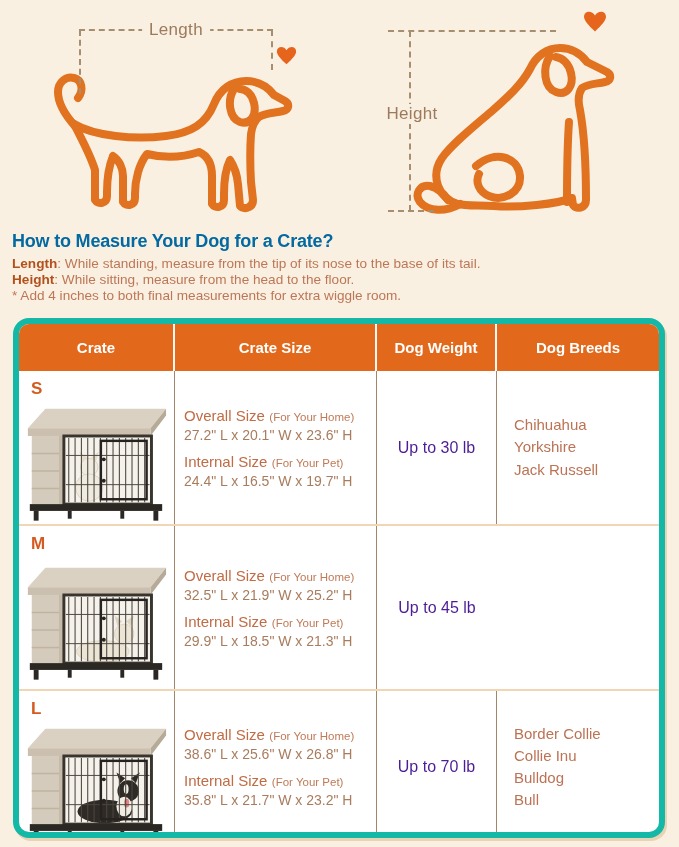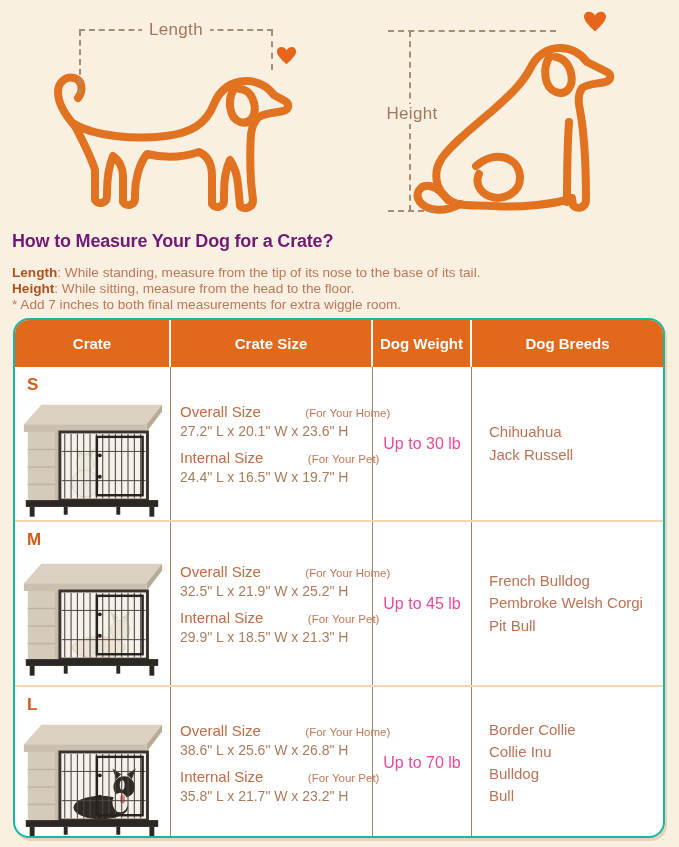--- a/index.html
+++ b/index.html
@@ -20,66 +20,66 @@
   .measure-label {
     position:absolute; font-size:17px; color:#9c7a5c;
     background:#faf0e2; padding:0 7px; transform:translateX(-50%);
     letter-spacing:.3px; white-space:nowrap;
   }
   .heart { position:absolute; }
 
   
   .instructions { position:absolute; left:12px; top:231px; width:660px; }
   .instr-title {
-    font-size:18px; font-weight:700; color:#701a75;
-    letter-spacing:-.2px; margin-bottom:13px;
+    font-size:18px; font-weight:700; color:#0369a1;
+    letter-spacing:-.2px; margin-bottom:4px;
   }
   .instr-line { font-size:13.6px; color:#bd7656; line-height:15.8px; }
   .instr-line b { color:#b2511d; font-weight:700; }
 
   
   .size-table {
     position:absolute; left:13px; top:318px; width:652px; height:520px;
-    background:#ffffff; border:2px solid #14b8a6; border-radius:16px;
+    background:#ffffff; border:6px solid #14b8a6; border-radius:16px;
     overflow:hidden; box-shadow:2px 3px 0 #e9d3b5;
   }
   .thead { display:flex; height:47px; background:#e2691b; }
   .th {
     display:flex; align-items:center; justify-content:center;
     color:#ffffff; font-weight:700; font-size:15px;
     border-right:2px solid rgba(255,255,255,.95);
   }
   .th:last-child { border-right:none; }
   .trow { display:flex; border-bottom:2px solid #f2d6b3; position:relative; }
   .trow:last-child { border-bottom:none; }
   .cell { border-right:1.5px solid #a3866a; position:relative; }
   .cell:last-child { border-right:none; }
-  .c1 { width:156px; } .c2 { width:202px; } .c3 { width:99px; } .c4 { flex:1; }
+  .c1 { width:156px; } .c2 { width:202px; } .c3 { width:120px; } .c4 { flex:1; }
   .row-s { height:155px; } .row-m { height:165px; } .row-l { height:152px; }
 
   .size-letter {
     position:absolute; left:12px; top:8px;
     font-size:17px; font-weight:600; color:#d45a1e;
   }
   .crate-img { position:absolute; left:4px; top:28px; width:146px; }
 
   .size-cell {
     display:flex; flex-direction:column; justify-content:center;
     padding-left:9px;
   }
   .sz-group { white-space:nowrap; }
   .sz-group + .sz-dims { margin-top:2px; }
   .sz-group.second { margin-top:10px; }
   .sz-label { font-size:15px; color:#c06c45; }
-  .sz-note { font-size:11.5px; color:#c17a58;margin-left:40px; }
+  .sz-note { font-size:11.5px; color:#c17a58; }
   .sz-dims { font-size:14px; color:#a97c5e; white-space:nowrap; }
 
   .weight-cell {
     display:flex; align-items:center; justify-content:center;
-    font-size:16px; color:#ec4899;
+    font-size:16px; color:#4c1d95;
   }
   .breeds-cell {
     display:flex; flex-direction:column; justify-content:center;
     padding-left:17px; padding-right:8px;
     font-size:15px; color:#bc7254; line-height:1.47;
   }
 </style>
 </head>
 <body>
 
@@ -133,21 +133,21 @@
     <svg class="heart" style="left:583px;top:11px;width:24px;height:21px" viewBox="0 0 24 21">
       <path d="M12 20.5 C5 14 1 9.3 1 5.8 C1 2.6 3.3 0.7 6 0.7 C8.3 0.7 10.4 2 12 4.4
                C13.6 2 15.7 0.7 18 0.7 C20.7 0.7 23 2.6 23 5.8 C23 9.3 19 14 12 20.5 Z" fill="#e7641c"></path>
     </svg>
   </section>
 
   <section class="instructions">
     <div class="instr-title">How to Measure Your Dog for a Crate?</div>
     <div class="instr-line"><b>Length</b><span>: While standing, measure from the tip of its nose to the base of its tail.</span></div>
     <div class="instr-line"><b>Height</b><span>: While sitting, measure from the head to the floor.</span></div>
-    <div class="instr-line">* Add 7 inches to both final measurements for extra wiggle room.</div>
+    <div class="instr-line">* Add 4 inches to both final measurements for extra wiggle room.</div>
   </section>
 
   <section class="size-table">
 
     <div class="thead">
       <div class="th c1">Crate</div>
       <div class="th c2">Crate Size</div>
       <div class="th c3">Dog Weight</div>
       <div class="th c4">Dog Breeds</div>
     </div>
@@ -186,20 +186,21 @@
       </div>
       <div class="cell c2 size-cell">
         <div class="sz-group"><span class="sz-label">Overall Size</span> <span class="sz-note">(For Your Home)</span></div>
         <div class="sz-dims">27.2" L x 20.1" W x 23.6" H</div>
         <div class="sz-group second"><span class="sz-label">Internal Size</span> <span class="sz-note">(For Your Pet)</span></div>
         <div class="sz-dims">24.4" L x 16.5" W x 19.7" H</div>
       </div>
       <div class="cell c3 weight-cell">Up to 30 lb</div>
       <div class="cell c4 breeds-cell">
           <div class="breed">Chihuahua</div>
+          <div class="breed">Yorkshire</div>
           <div class="breed">Jack Russell</div>
         </div>
     </div>
 
     <div class="trow row-m">
       <div class="cell c1">
         <span class="size-letter">M</span>
         <svg class="crate-img" style="top:32px" viewBox="0 0 150 126">
           <polygon points="5,30 131,30 147,10 23,10" fill="#dbd1c2"></polygon>
           <polygon points="131,30 147,10 147,17 131,38" fill="#b6aa98"></polygon>
@@ -229,25 +230,20 @@
           <rect x="100" y="115" width="4" height="8" fill="#2b2723"></rect>
         </svg>
       </div>
       <div class="cell c2 size-cell">
         <div class="sz-group"><span class="sz-label">Overall Size</span> <span class="sz-note">(For Your Home)</span></div>
         <div class="sz-dims">32.5" L x 21.9" W x 25.2" H</div>
         <div class="sz-group second"><span class="sz-label">Internal Size</span> <span class="sz-note">(For Your Pet)</span></div>
         <div class="sz-dims">29.9" L x 18.5" W x 21.3" H</div>
       </div>
       <div class="cell c3 weight-cell">Up to 45 lb</div>
-      <div class="cell c4 breeds-cell">
-          <div class="breed">French Bulldog</div>
-          <div class="breed">Pembroke Welsh Corgi</div>
-          <div class="breed">Pit Bull</div>
-        </div>
     </div>
 
     <div class="trow row-l">
       <div class="cell c1">
         <span class="size-letter">L</span>
         <svg class="crate-img" viewBox="0 0 150 126">
           <polygon points="5,30 131,30 147,10 23,10" fill="#dbd1c2"></polygon>
           <polygon points="131,30 147,10 147,17 131,38" fill="#b6aa98"></polygon>
           <rect x="5" y="30" width="126" height="8" fill="#cbc0af"></rect>
           <rect x="9" y="38" width="31" height="70" fill="#d5cbbc"></rect>

